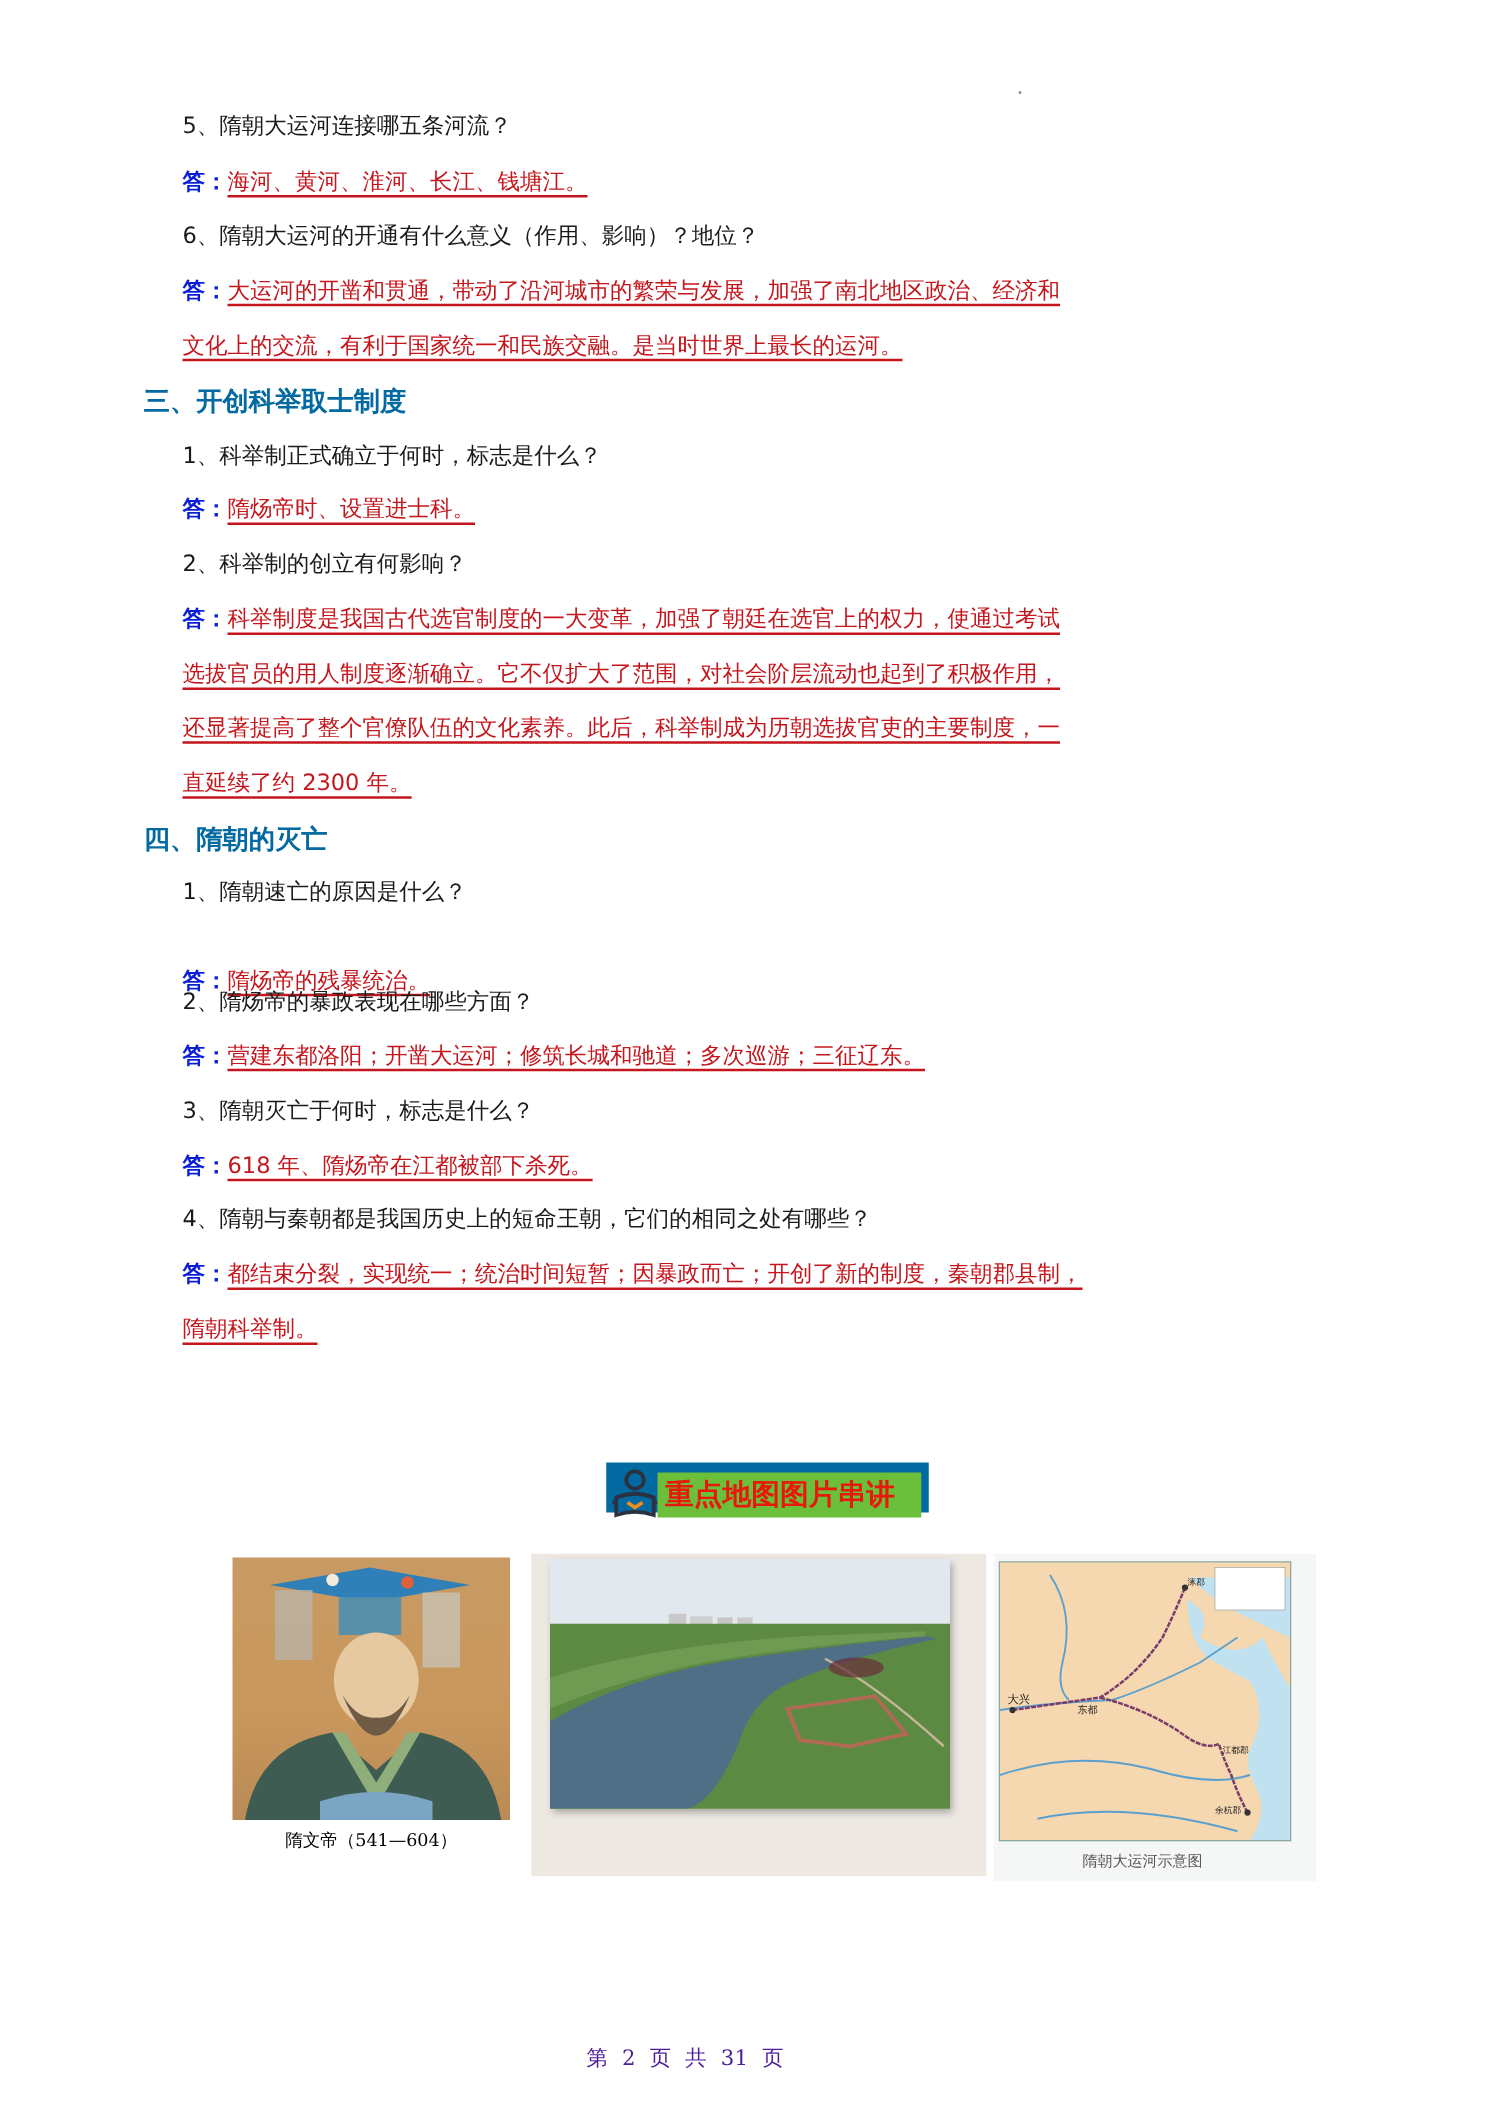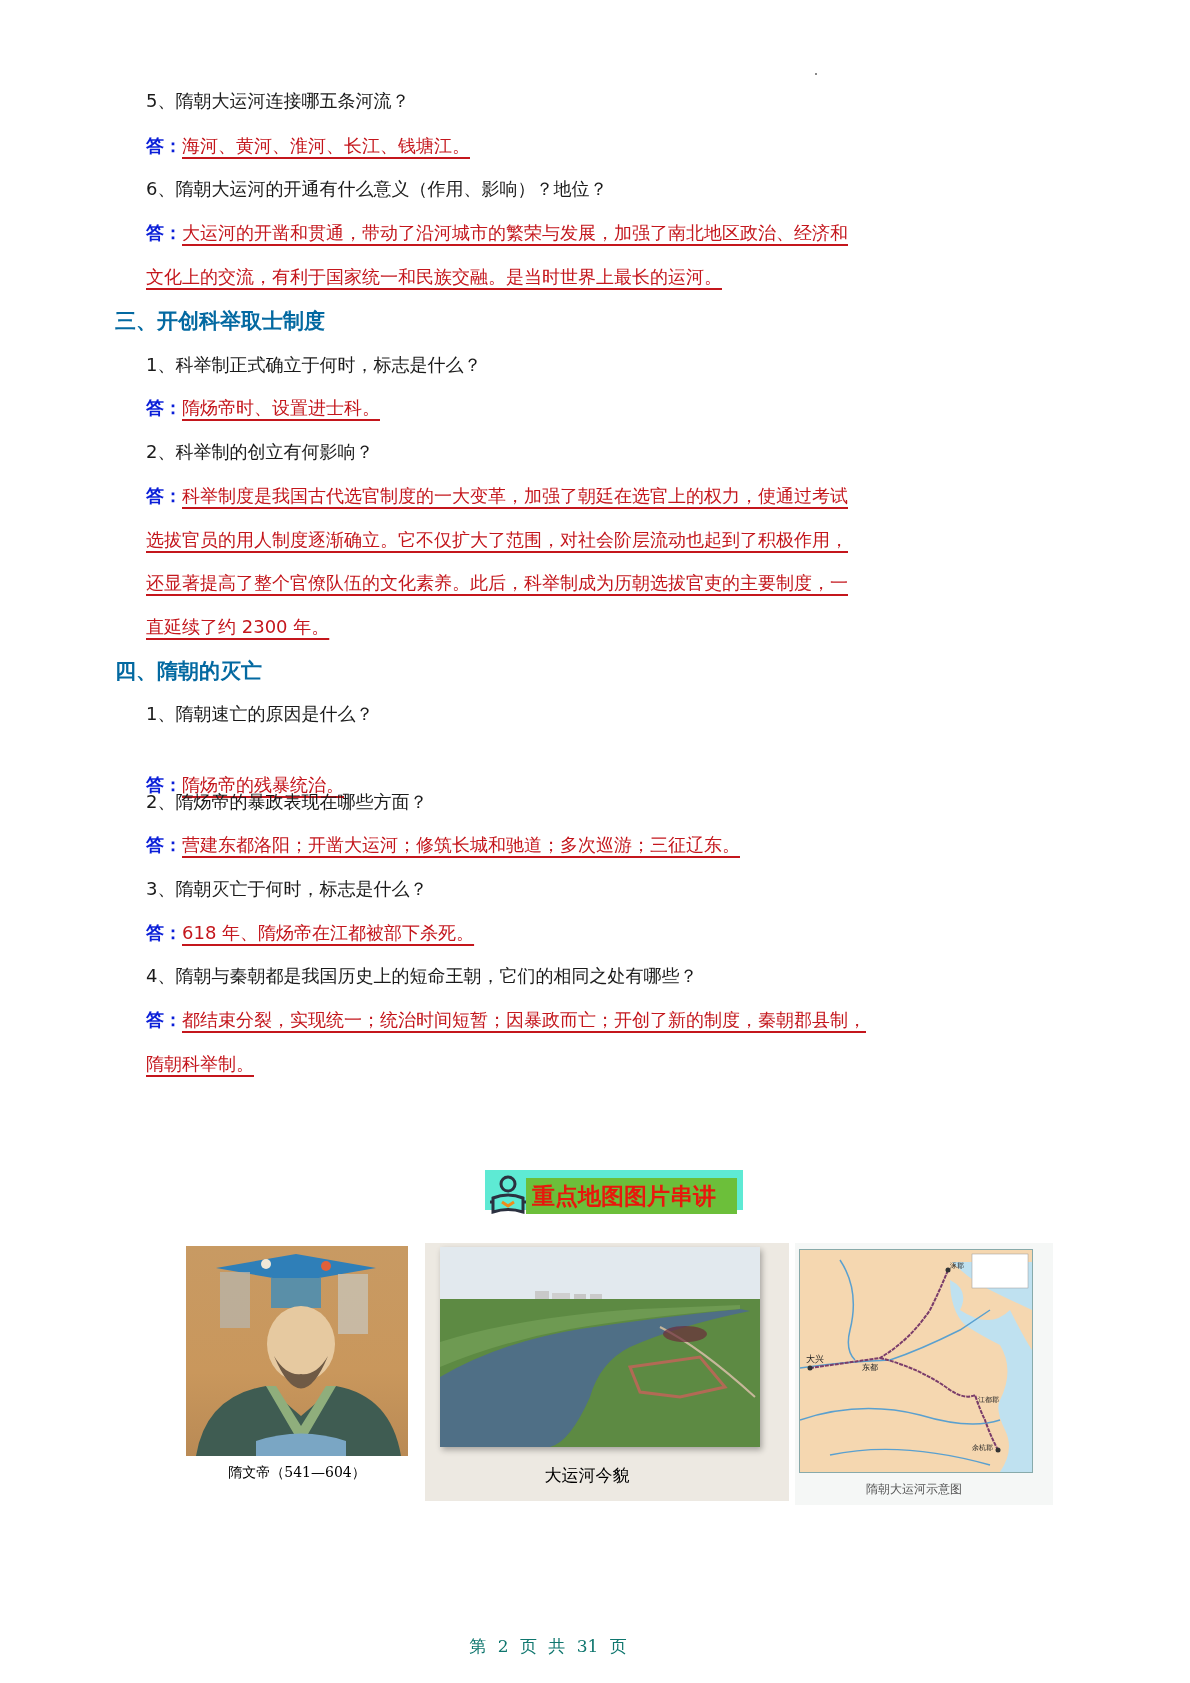--- a/index.html
+++ b/index.html
@@ -20,21 +20,21 @@
     .ans-text {
       color: #c4161c;
       text-decoration: underline; text-decoration-color: #c4161c;
       text-underline-offset: 5px; text-decoration-thickness: 1.5px;
     }
     .dot { position: absolute; left: 815px; top: 73px; width: 2px; height: 2px; background: #888; }
 
     
     .banner {
       position: absolute; left: 485px; top: 1170px; width: 258px; height: 40px;
-      background: #5eead4;
+      background: #0369a1;
     }
     .banner-green {
       position: absolute; left: 41px; top: 8px; width: 211px; height: 36px;
       background: #6cbf3a;
     }
     .banner-text {
       position: absolute; left: 6px; top: 2px; font-size: 23px; font-weight: bold;
       color: #e8180c; line-height: 32px; letter-spacing: 0px; white-space: nowrap;
     }
     .reader-icon { position: absolute; left: 2px; top: 4px; width: 42px; height: 44px; }
@@ -57,21 +57,21 @@
       background: linear-gradient(180deg, #dfe8ee 0%, #dfe8ee 37%, #8ea4a3 40%, #5f8c4a 48%, #5f8c4a 100%);
       overflow: hidden; box-shadow: 2px 3px 6px rgba(0,0,0,0.3);
     }
     .fig3 { left: 795px; top: 1243px; width: 258px; height: 262px; background: #f5f7f6; }
     .fig3 .map {
       position: absolute; left: 4px; top: 6px; width: 232px; height: 222px;
       background: #f5d7b0; border: 1px solid #8aa; overflow: hidden;
     }
     .footer {
       position: absolute; left: 0; width: 1096px; top: 1635px; text-align: center;
-      font-family: "DejaVu Serif", "Liberation Serif", serif; font-size: 17px; color: #0f766e;
+      font-family: "DejaVu Serif", "Liberation Serif", serif; font-size: 17px; color: #4c1d95;
       word-spacing: 6px;
     }
   </style>
 </head>
 <body>
 
 <div class="dot"></div>
 
 <div class="line q" style="top:86px">5、隋朝大运河连接哪五条河流？</div>
 <div class="line a" style="top:131px"><span class="ans-label">答：</span><span class="ans-text">海河、黄河、淮河、长江、钱塘江。</span></div>
@@ -150,21 +150,20 @@
       <rect x="134" y="47" width="12" height="11" fill="#c6c6c6"></rect>
       <rect x="150" y="47" width="12" height="11" fill="#cacaca"></rect>
       <rect x="0" y="52" width="320" height="148" fill="#5d8a43"></rect>
       <path d="M0 130 Q60 95 140 82 Q220 70 300 62 L310 64 Q240 78 190 100 Q160 115 150 150 Q130 195 110 200 L0 200 Z" fill="#4f6f86"></path>
       <path d="M0 95 Q80 70 200 62 L300 58 L300 62 Q200 70 130 82 Q60 95 0 120 Z" fill="#6e9a52"></path>
       <path d="M190 120 L260 110 L285 140 L240 150 L200 145 Z" fill="none" stroke="#b26a55" stroke-width="3"></path>
       <path d="M220 80 Q260 100 315 150" fill="none" stroke="#c7b79a" stroke-width="2"></path>
       <ellipse cx="245" cy="87" rx="22" ry="8" fill="#6b2c3a" opacity="0.7"></ellipse>
     </svg>
   </div>
-  <div class="fig-caption" style="top:221px;font-size:17px;left:-20px">大运河今貌</div>
 </div>
 
 <div class="figure fig3">
   <div class="map">
     <svg width="232" height="222" viewBox="0 0 232 222">
       <rect width="232" height="222" fill="#f5d7b0"></rect>
       <path d="M150 30 Q170 40 160 60 Q190 80 210 60 Q225 90 232 100 L232 222 L200 222 Q215 200 205 180 Q195 160 200 150 Q215 120 200 95 Q180 85 165 75 Q150 60 150 30 Z" fill="#bfe1f0"></path>
       <path d="M152 12 L232 12 L232 60 Q210 50 190 40 Q170 30 152 12 Z" fill="#bfe1f0"></path>
 
       <path d="M0 118 Q40 112 90 110 Q120 100 160 80 Q175 70 190 60" fill="none" stroke="#5aa0cf" stroke-width="1.5"></path>

